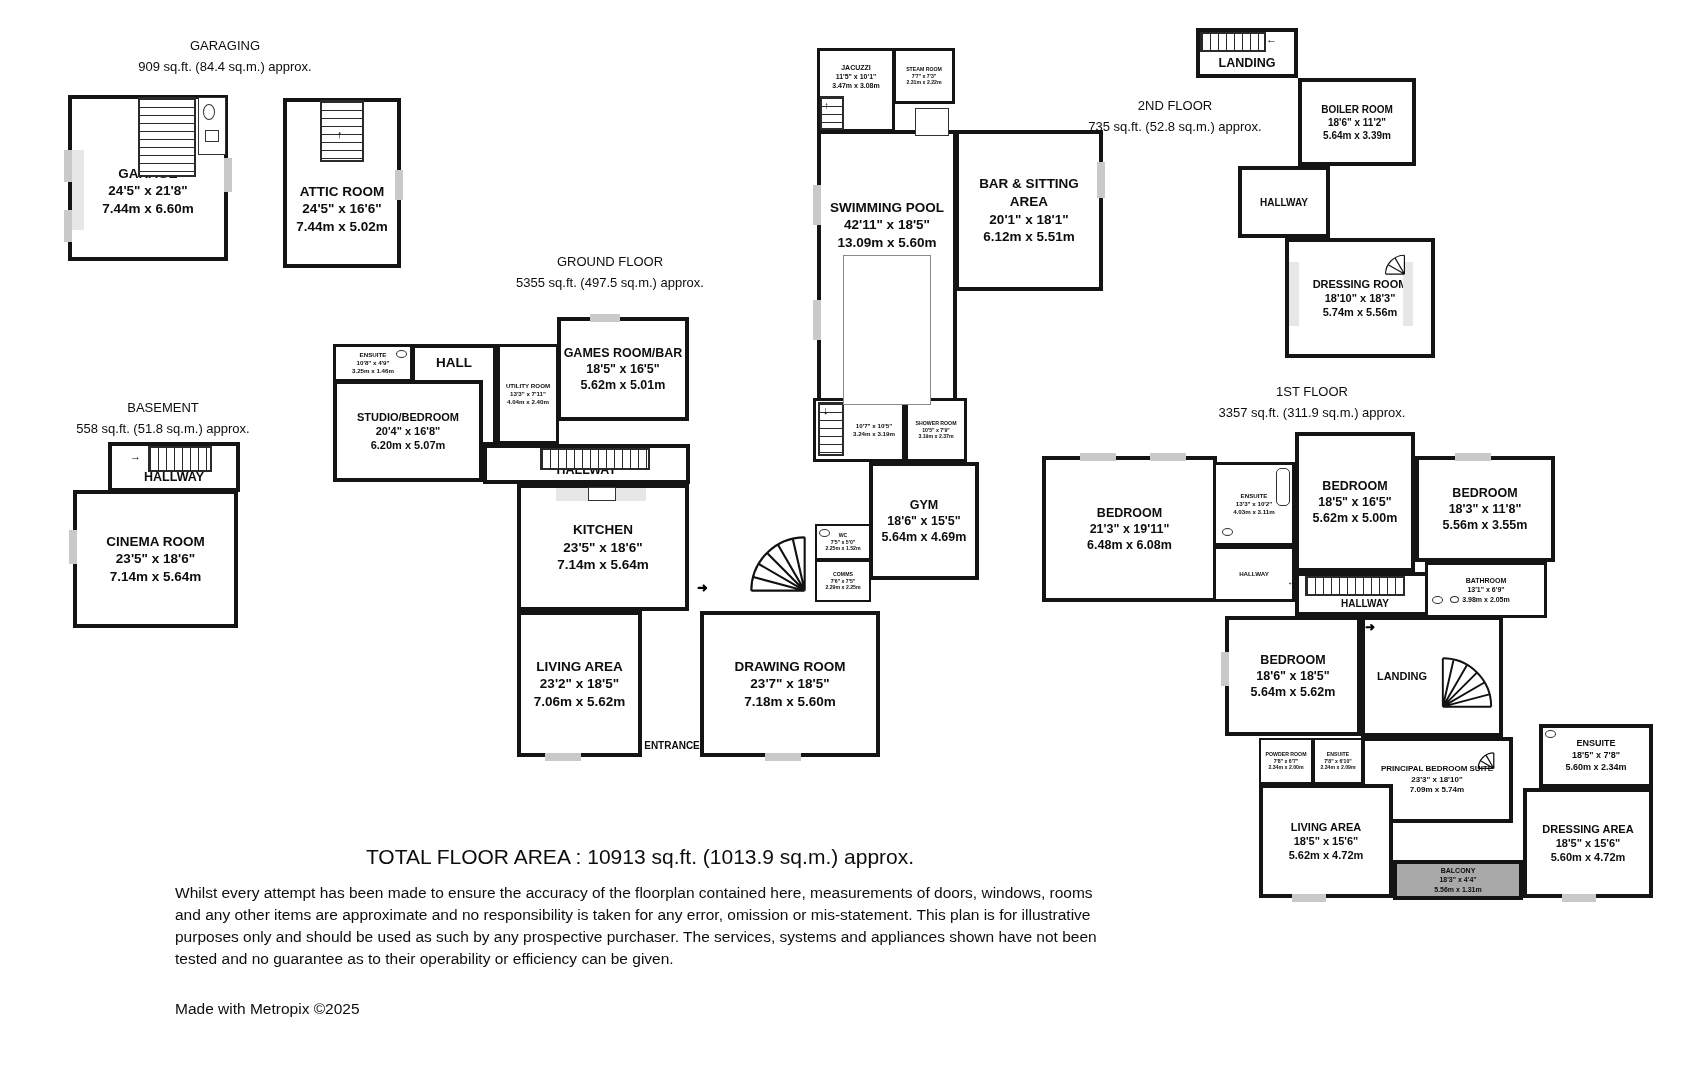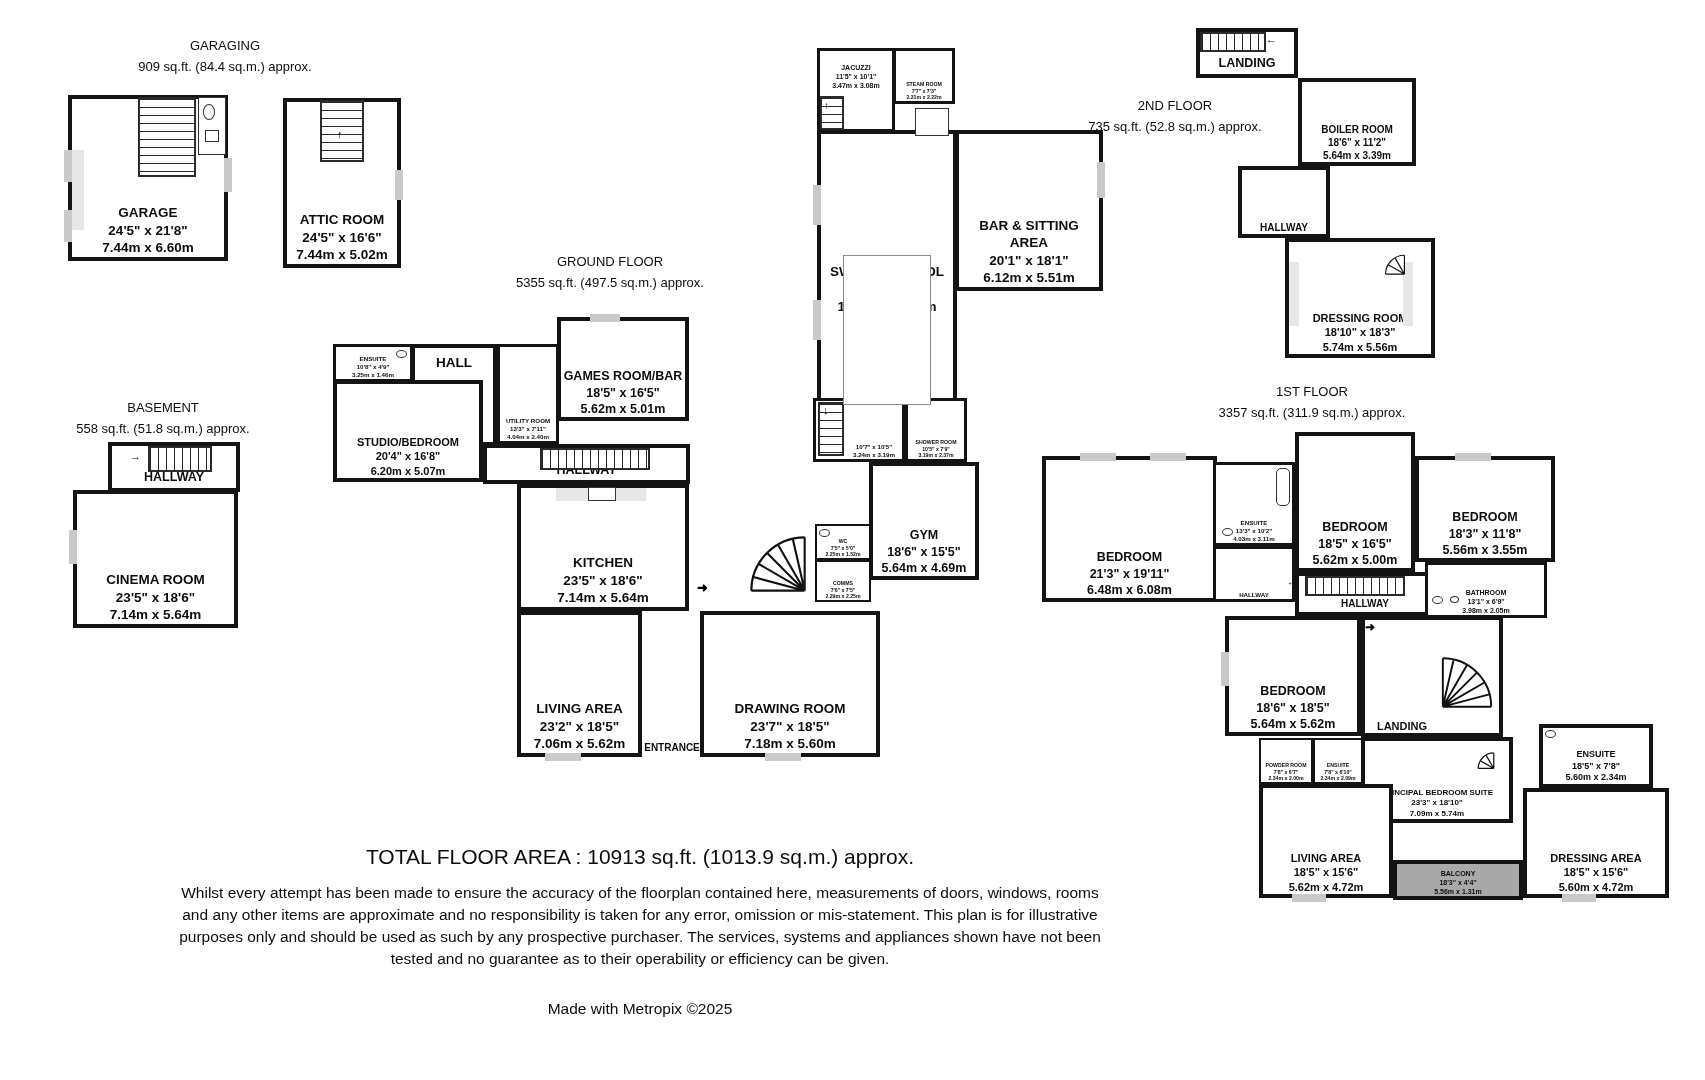--- a/index.html
+++ b/index.html
@@ -1,37 +1,37 @@
 <!DOCTYPE html>
 <html><head>
 <meta charset="utf-8">
 <style>
   html,body{margin:0;padding:0;background:#fff;}
   #canvas{position:relative;width:1705px;height:1080px;background:#fff;overflow:hidden;
           font-family:"Liberation Sans",sans-serif;color:#0d0d0d;}
   .r{position:absolute;border:4px solid #141414;background:#fff;box-sizing:border-box;
-     display:flex;flex-direction:column;align-items:center;justify-content:flex-end;
+     display:flex;flex-direction:column;align-items:center;justify-content:center;
      text-align:center;font-weight:700;line-height:1.3;z-index:2;}
   .b3{border-width:3px}.b2{border-width:2px}
   .f13{font-size:13.5px}.f12{font-size:12.5px}.f11{font-size:11px}.f10{font-size:10px}
   .f9{font-size:9px}.f8{font-size:8px}.f7{font-size:7px}.f6{font-size:6.2px}.f5{font-size:5.2px}
   .nob{border:none;z-index:1}
   .stairs{position:absolute;border:2px solid #2a2a2a;box-sizing:border-box;
           background:repeating-linear-gradient(to right,#2a2a2a 0 1.5px,#fff 1.5px 8px);z-index:4}
   .sv{background:repeating-linear-gradient(to bottom,#2a2a2a 0 1.5px,#fff 1.5px 8px)}
   .win{position:absolute;background:#c9c9c9;z-index:5}
   .gray{position:absolute;background:#e7e7e7;z-index:3}
   .fix{position:absolute;border:1.5px solid #333;border-radius:50%;background:#fff;z-index:6;box-sizing:border-box}
   .fixsq{position:absolute;border:1.5px solid #333;background:#fff;z-index:6;box-sizing:border-box}
   .arr{position:absolute;z-index:7;font-weight:700;color:#000}
   .spiral{position:absolute;z-index:6}
   .seclabel{position:absolute;text-align:center;font-size:13px;line-height:1.6;font-weight:400;z-index:2}
   .balc{background:#a9a9a9}
   .total{position:absolute;text-align:center;font-size:21px;font-weight:400;z-index:2}
-  .disc{position:absolute;text-align:center;font-size:15.5px;line-height:1.42;font-weight:400;z-index:2}
+  .disc{position:absolute;text-align:left;font-size:15.5px;line-height:1.42;font-weight:400;z-index:2}
   .rn,.rd{display:block}
 </style>
 </head>
 <body>
 
 <div id="canvas">
 
   <div class="seclabel" style="left:95px;top:36px;width:260px">
     <div>GARAGING</div>
     <div>909 sq.ft. (84.4 sq.m.) approx.</div>
@@ -295,21 +295,21 @@
     <span class="rn">ENSUITE</span>
     <span class="rd">18'5" x 7'8"</span>
     <span class="rd">5.60m x 2.34m</span>
   </div>
   <div class="fix" style="left:1545px;top:730px;width:11px;height:8px"></div>
   <div class="r f11" style="left:1259px;top:784px;width:134px;height:114px">
     <span class="rn">LIVING AREA</span>
     <span class="rd">18'5" x 15'6"</span>
     <span class="rd">5.62m x 4.72m</span>
   </div>
-  <div class="r f11" style="left:1523px;top:788px;width:146px;height:110px">
+  <div class="r f11" style="left:1523px;top:788px;width:130px;height:110px">
     <span class="rn">DRESSING AREA</span>
     <span class="rd">18'5" x 15'6"</span>
     <span class="rd">5.60m x 4.72m</span>
   </div>
   <div class="r balc f7" style="left:1393px;top:860px;width:130px;height:40px">
     <span class="rn">BALCONY</span>
     <span class="rd">18'3" x 4'4"</span>
     <span class="rd">5.56m x 1.31m</span>
   </div>
 

